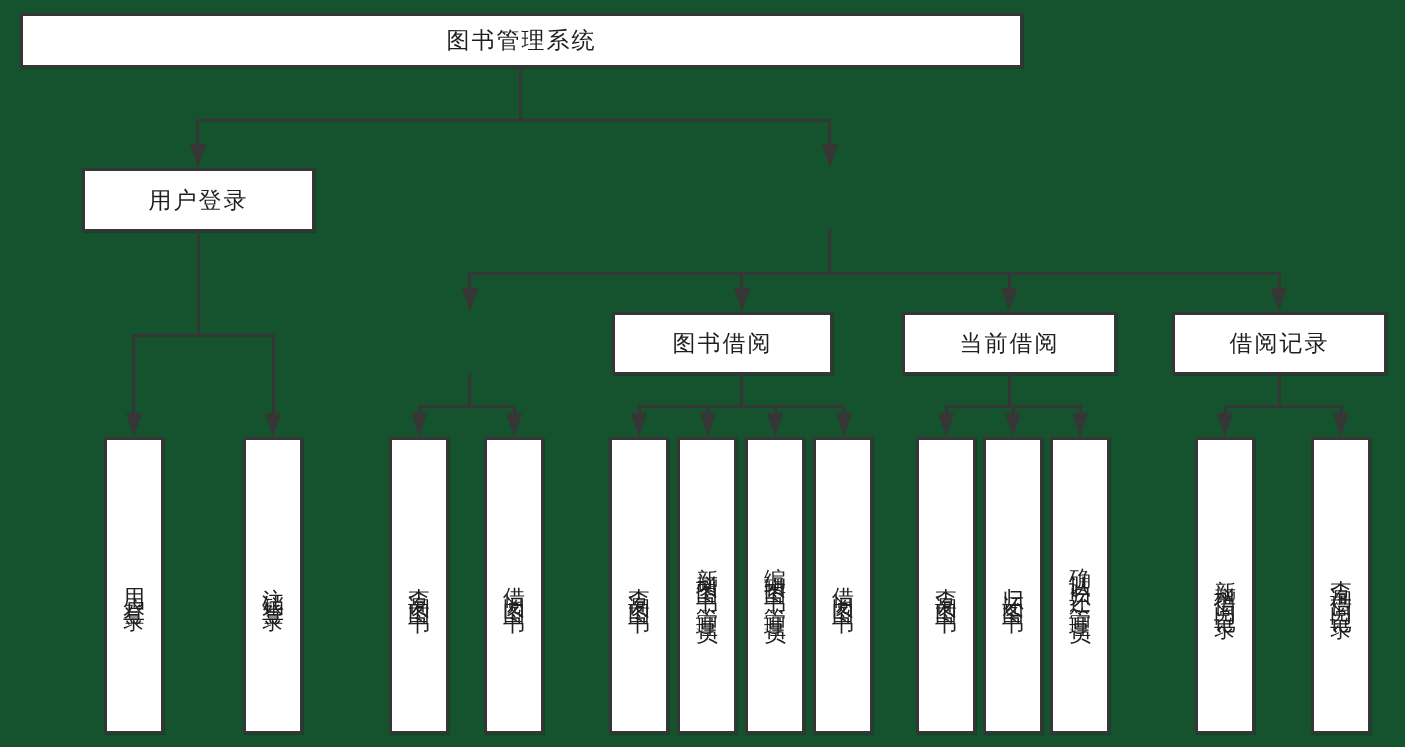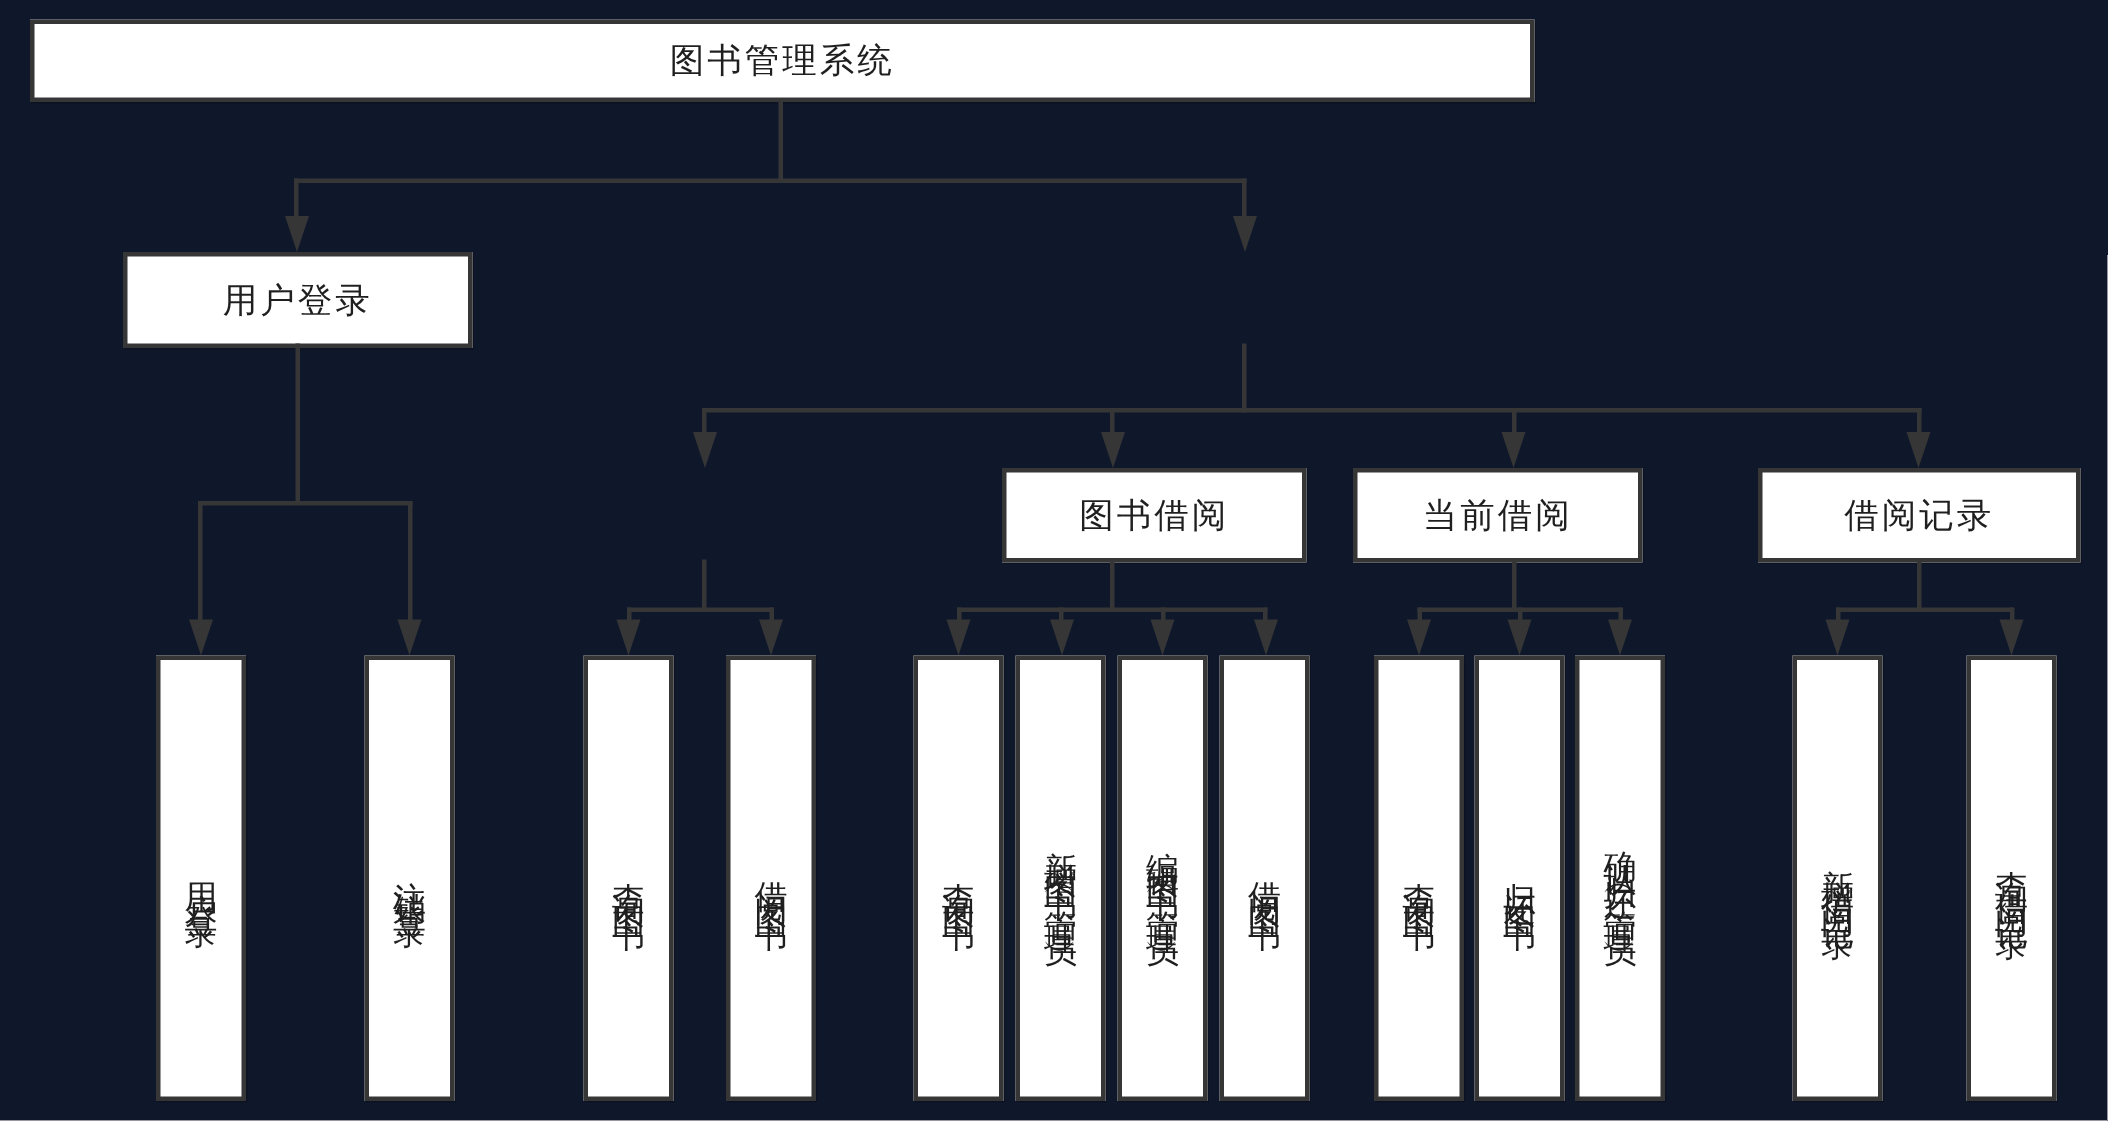--- a/index.html
+++ b/index.html
@@ -1,19 +1,19 @@
 <!DOCTYPE html>
 <html><head>
 <meta charset="utf-8">
 <style>
   html,body{margin:0;padding:0;background:#ffffff;}
   #canvas{
     position:relative;
     width:1405px;height:747px;
-    background:#0f172a;
+    background:#14532d;
     font-family:"Liberation Sans","DejaVu Sans",sans-serif;
     color:#1f1f1f;
     overflow:hidden;
   }
   .node{
     position:absolute;
     border:3px solid #363636;
     background:#ffffff;
     display:flex;align-items:center;justify-content:center;
     box-shadow:1px 1px 0 rgba(0,0,0,0.18);
@@ -93,24 +93,24 @@
   <div class="hl" style="left:468px;top:272px;width:813px;"></div>
   <div class="vl" style="left:468px;top:272px;height:20px;"></div>
   <div class="ar" style="left:462px;top:288px;"></div>
   <div class="vl" style="left:740px;top:272px;height:20px;"></div>
   <div class="ar" style="left:734px;top:288px;"></div>
   <div class="vl" style="left:1008px;top:272px;height:20px;"></div>
   <div class="ar" style="left:1001px;top:288px;"></div>
   <div class="vl" style="left:1278px;top:272px;height:20px;"></div>
   <div class="ar" style="left:1271px;top:288px;"></div>
 
-  <div class="node hnode" style="left:668px;top:312px;width:203px;height:63px;">
+  <div class="node hnode" style="left:612px;top:312px;width:221px;height:63px;">
     <span>图书借阅</span>
   </div>
-  <div class="node hnode" style="left:902px;top:312px;width:193px;height:63px;">
+  <div class="node hnode" style="left:902px;top:312px;width:215px;height:63px;">
     <span>当前借阅</span>
   </div>
   <div class="node hnode" style="left:1172px;top:312px;width:215px;height:63px;">
     <span>借阅记录</span>
   </div>
 
   <div class="vl" style="left:468px;top:373px;height:35px;"></div>
   <div class="hl" style="left:418px;top:405px;width:98px;"></div>
   <div class="vl" style="left:418px;top:405px;height:12px;"></div>
   <div class="ar" style="left:411px;top:413px;"></div>

